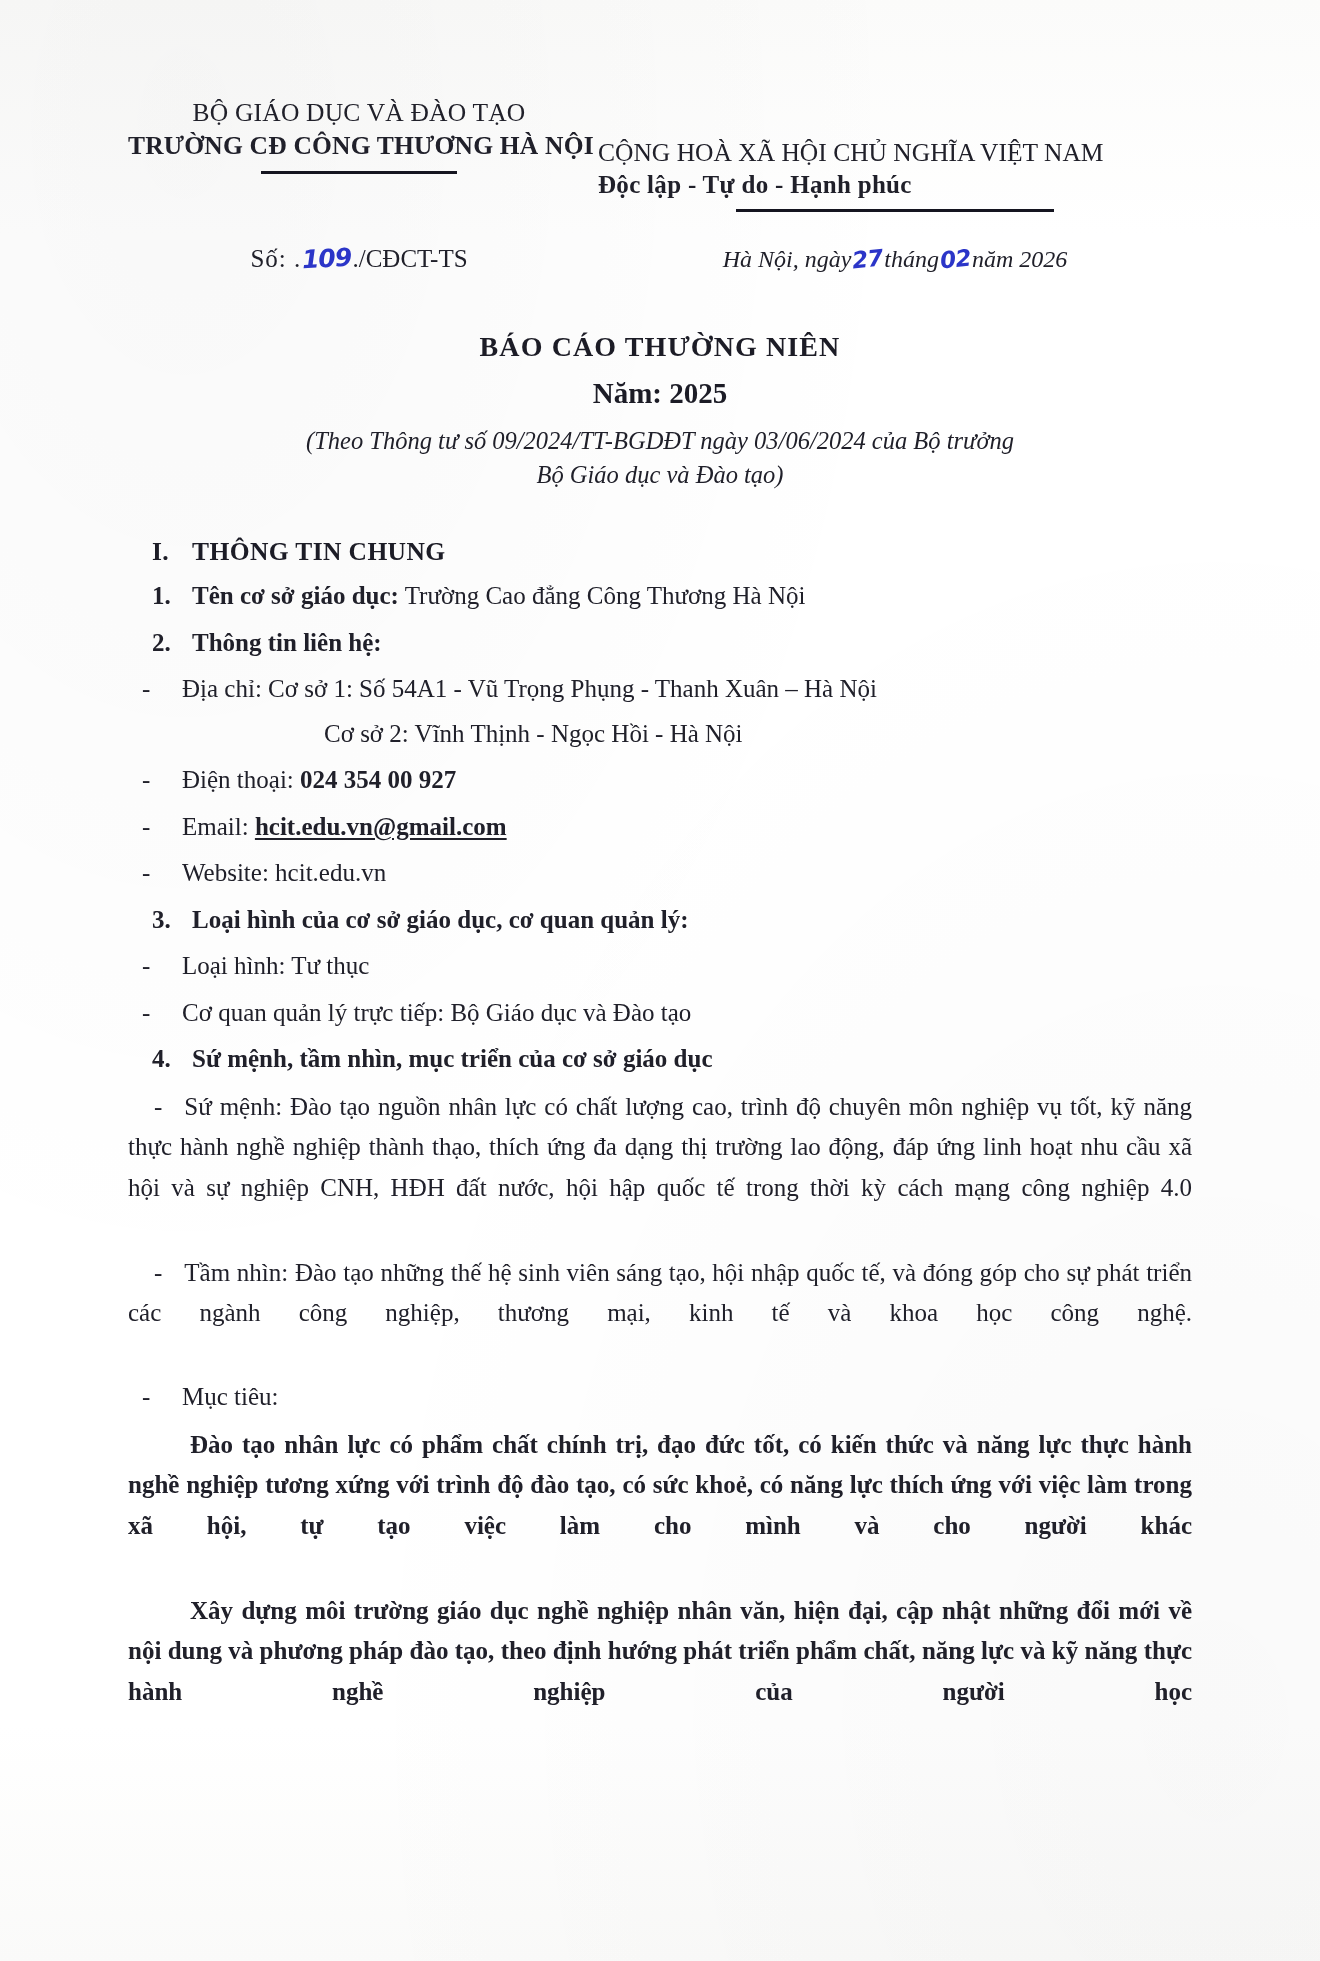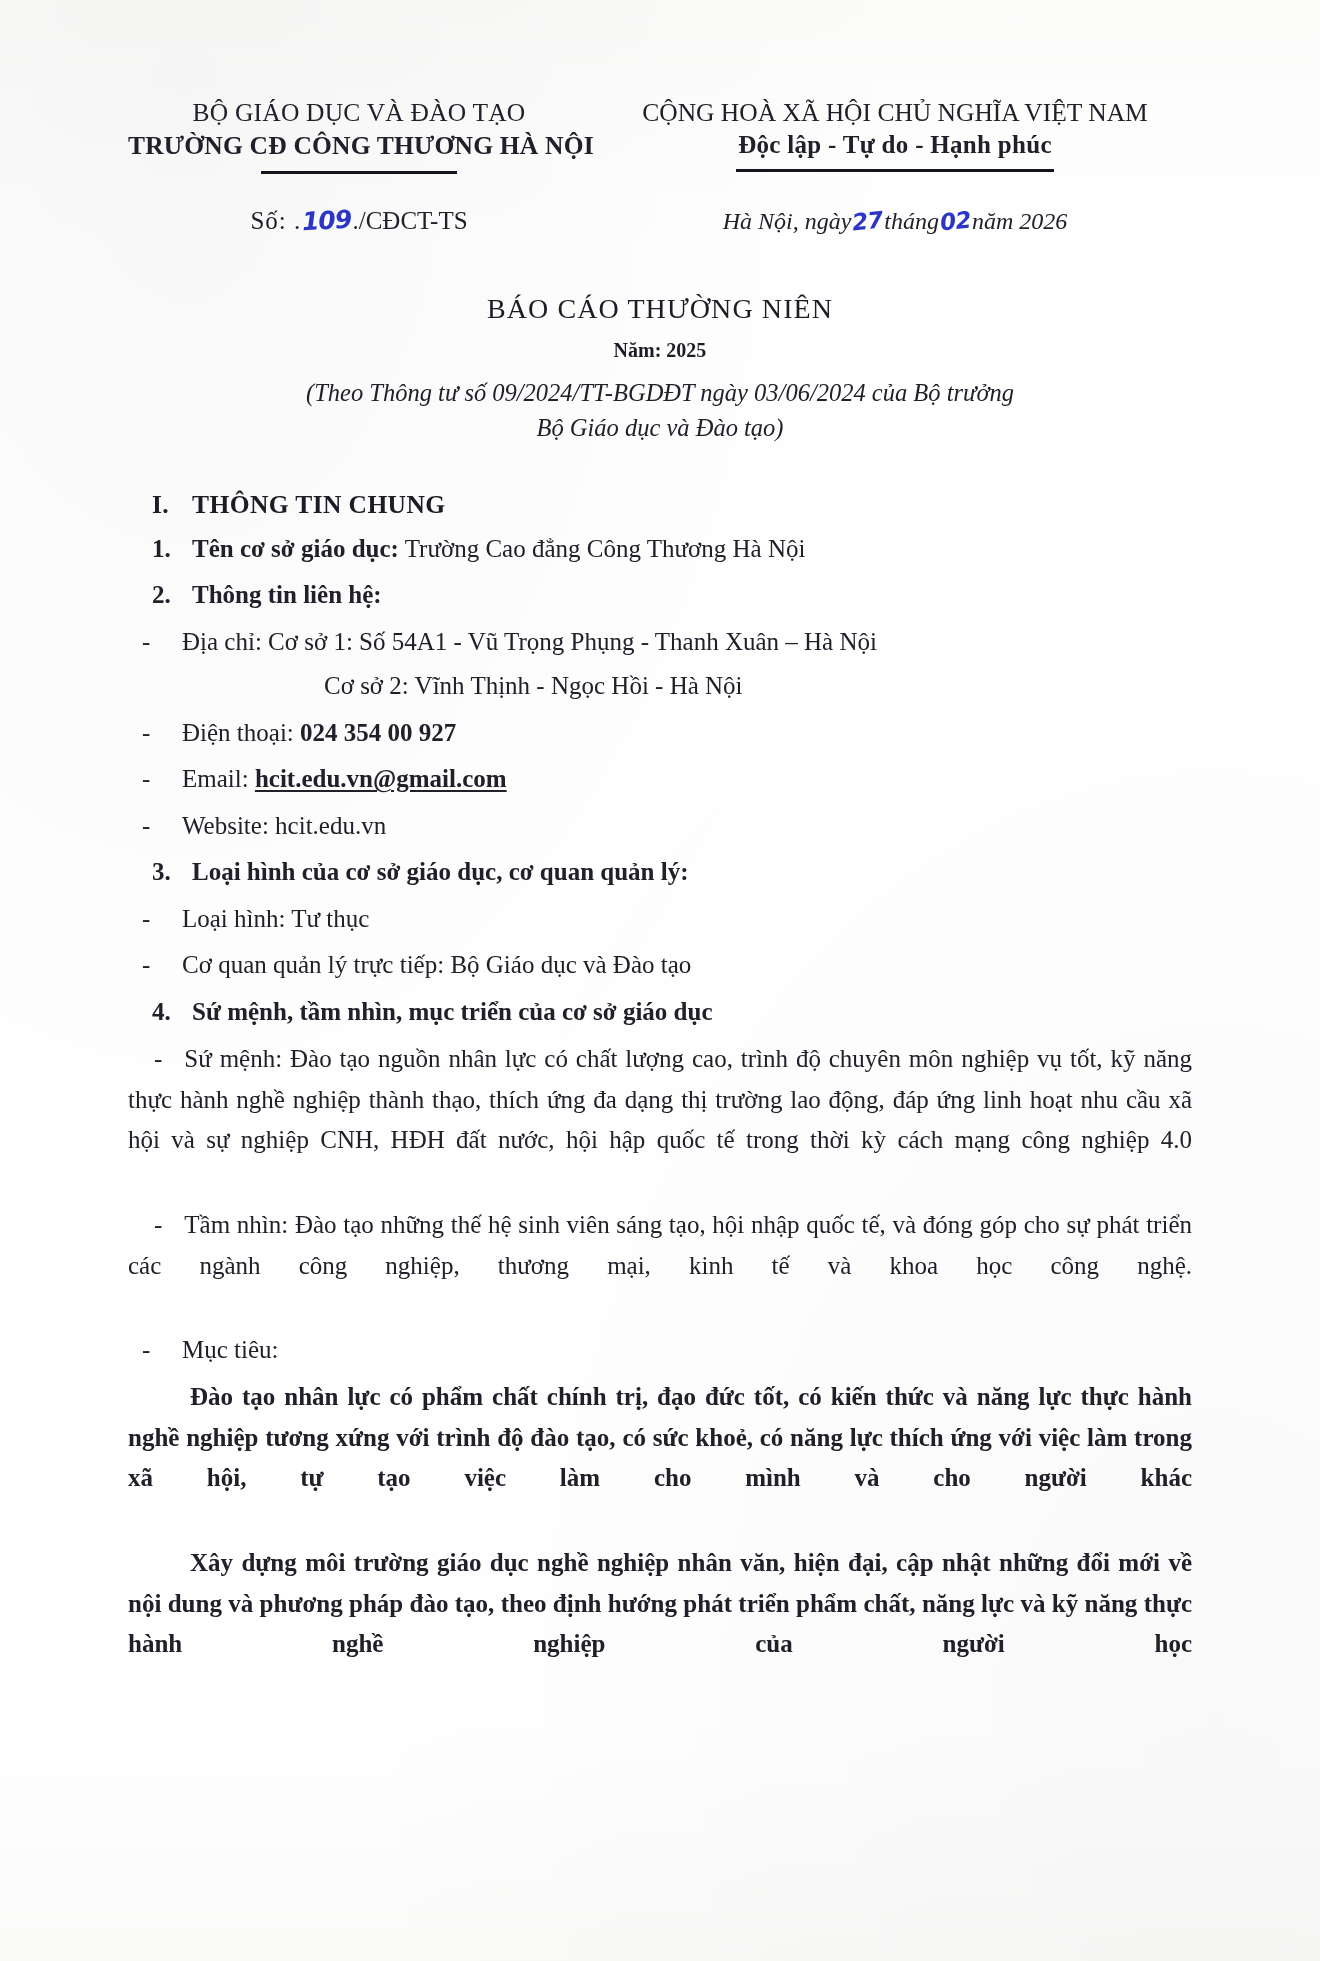--- a/index.html
+++ b/index.html
@@ -36,21 +36,21 @@
     width: 1064px;
   }
 
   
   .letterhead {
     display: flex;
     align-items: flex-start;
     width: 100%;
   }
   .lh-left  { width: 462px; text-align: center; }
-  .lh-right { flex: 1; text-align: center; padding-left: 8px; }
+  .lh-right { flex: 1; padding-left: 8px; margin-top: 40px; }
 
   .org-line {
     font-size: 25.5px;
     letter-spacing: 0.2px;
     line-height: 1.30;
     white-space: nowrap;
     color: #20202a;
   }
   .org-line.b { font-weight: 700; }
   .nation-line {
@@ -111,26 +111,26 @@
   }
   .dots { letter-spacing: 1px; }
 
   
   .titleblock {
     text-align: center;
     margin-top: 58px;
   }
   .doc-title {
     font-size: 28px;
-    font-weight: 400;
+    font-weight: 700;
     letter-spacing: 1.1px;
     color: #1c1c26;
   }
   .doc-year {
-    font-size: 20px;
+    font-size: 29px;
     font-weight: 700;
     margin-top: 14px;
     color: #1c1c26;
   }
   .doc-sub {
     font-style: italic;
     font-size: 24.5px;
     line-height: 1.42;
     margin-top: 14px;
     color: #20202a;

